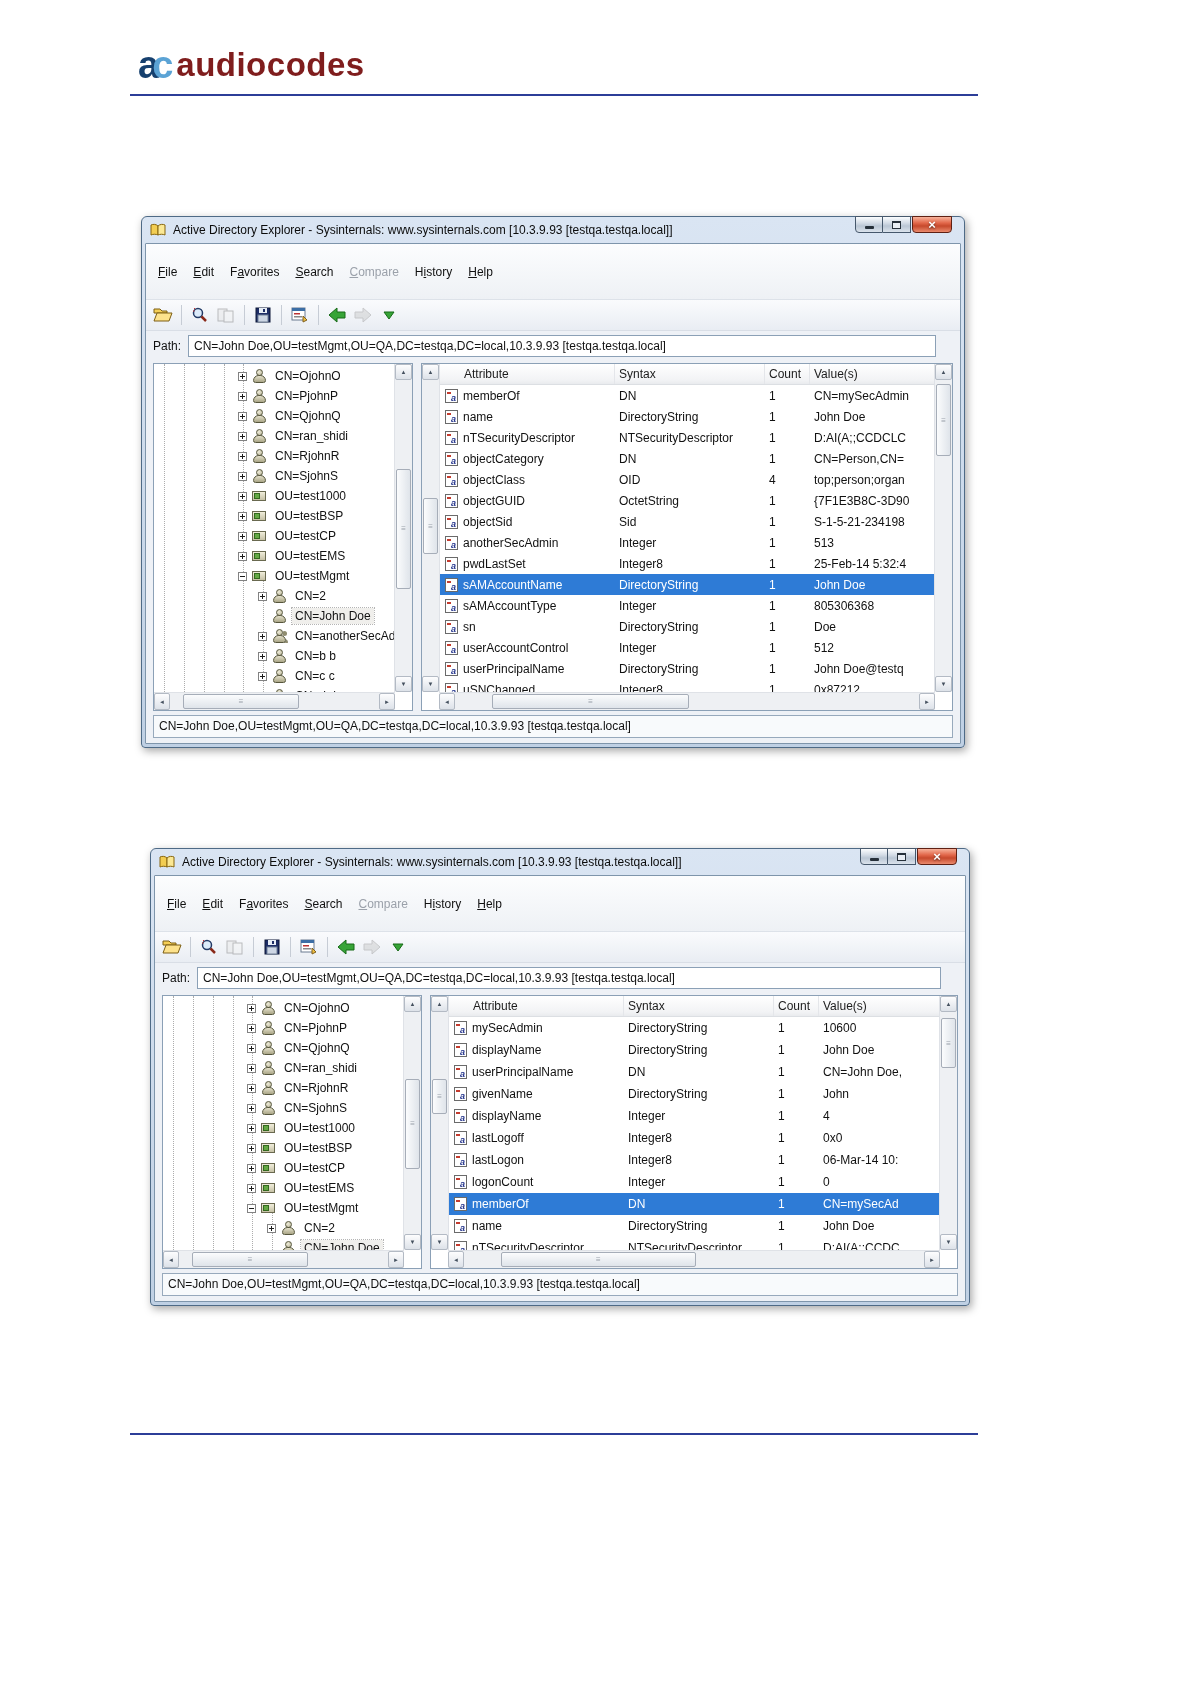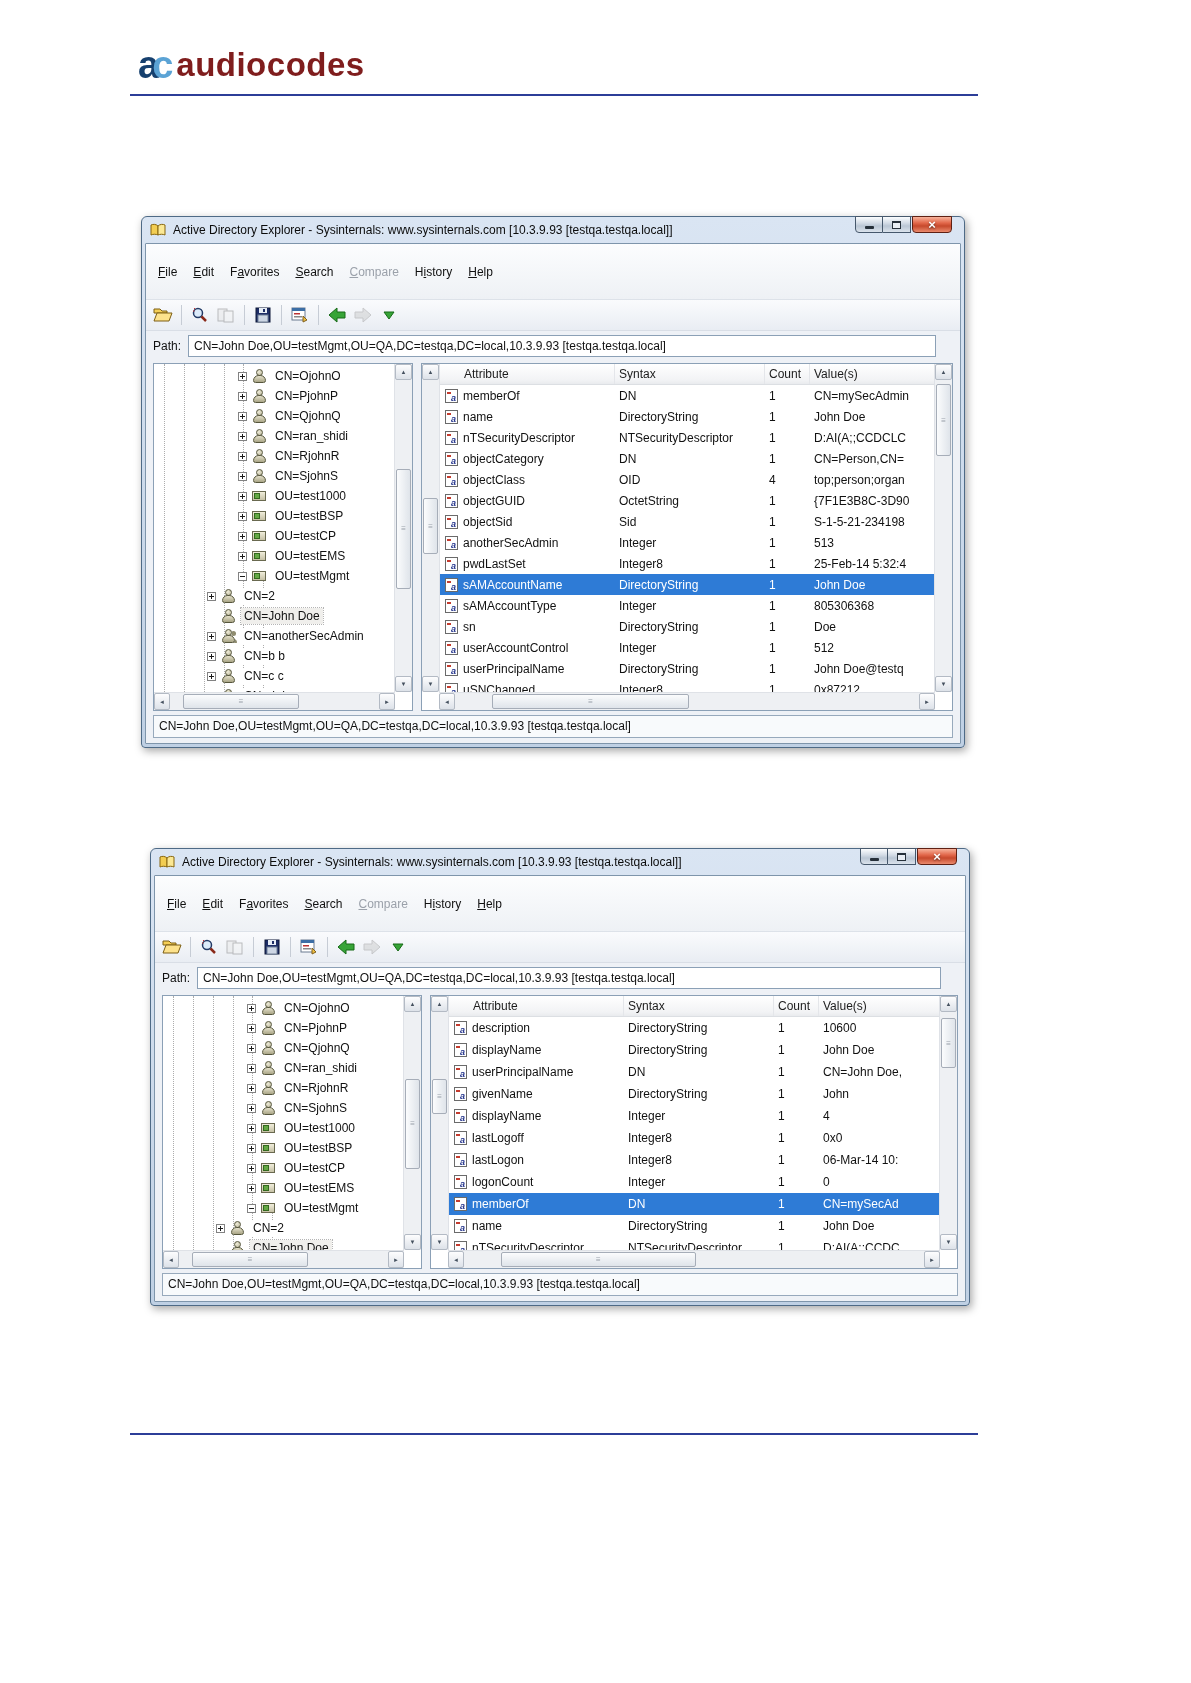--- a/index.html
+++ b/index.html
@@ -81,21 +81,21 @@
   .treepane .hsb{margin-right:17px}
   .tablepane .hsb{margin-left:17px;margin-right:17px}
   .up::before{content:"▲"}.dn::before{content:"▼"}.lf::before{content:"◄"}.rt::before{content:"►"}
 
   
   .g{position:absolute;top:0;bottom:0;width:0;border-left:1px dotted #adadad}
   .g1{left:10px}.g2{left:30px}.g3{left:50px}.g4{left:70px}.g5{left:89px}
   .gc{position:absolute;left:109px;width:0;border-left:1px dotted #adadad}
   .titem{display:flex;align-items:center;height:20px;position:relative;white-space:nowrap}
   .l1{padding-left:84px}
-  .l2{padding-left:53px}
+  .l2{padding-left:104px}
   .exp{width:9px;height:9px;box-sizing:border-box;border:1px solid #828282;background:#fff;flex:none;
        position:relative;margin-right:5px;z-index:1}
   .exp::before{content:"";position:absolute;left:1px;right:1px;top:3px;height:1px;background:#1a1a1a}
   .exp.plus::after{content:"";position:absolute;top:1px;bottom:1px;left:3px;width:1px;background:#1a1a1a}
   .exp.noexp{visibility:hidden}
   .tico{width:16px;height:15px;position:relative;flex:none;margin-right:4px;z-index:1}
   .tico.user::before,.tico.users::before{content:"";position:absolute;left:4px;top:0;width:7px;height:7px;border-radius:50%;
        background:radial-gradient(circle at 35% 35%,#efecd9,#b9b598);border:1px solid #56563c;box-sizing:border-box}
   .tico.user::after,.tico.users::after{content:"";position:absolute;left:1px;top:6px;width:13px;height:8px;
        border-radius:7px 7px 3px 3px;background:linear-gradient(#e5e1cb,#a9a586);border:1px solid #56563c;box-sizing:border-box}
@@ -716,21 +716,21 @@
             <div class="thead">
               <span class="th ca">Attribute</span>
               <span class="th cs">Syntax</span>
               <span class="th cc">Count</span>
               <span class="th cv">Value(s)</span>
             </div>
             <div class="trows">
               <div class="trow">
                   <span class="td ca">
                     <i class="aicon"></i>
-                    <span>description</span>
+                    <span>mySecAdmin</span>
                   </span>
                   <span class="td cs">DirectoryString</span>
                   <span class="td cc">1</span>
                   <span class="td cv">10600</span>
                 </div>
               <div class="trow">
                   <span class="td ca">
                     <i class="aicon"></i>
                     <span>displayName</span>
                   </span>

